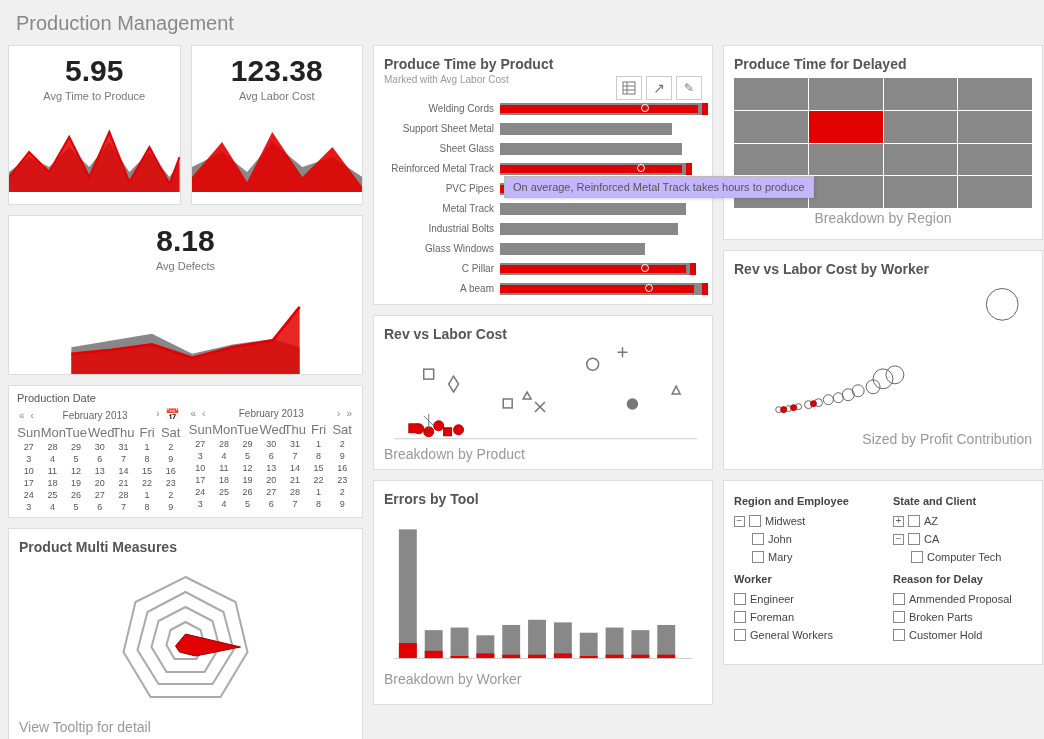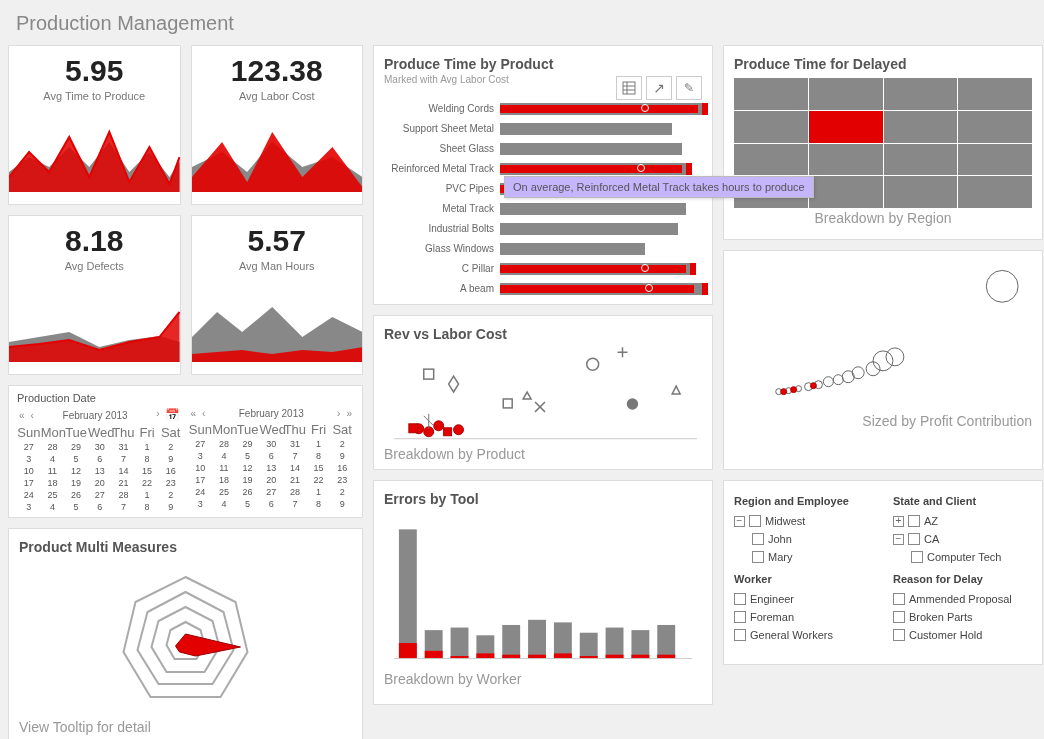--- a/index.html
+++ b/index.html
@@ -84,28 +84,20 @@
     </div>
   </div>
   <div class="kpi-row">
     <div class="kpi-card">
       <div class="kpi-val">8.18</div>
       <div class="kpi-label">Avg Defects</div>
       <svg class="spark" viewBox="0 0 170 70">
         <polygon fill="#888" points="0,50 30,45 60,40 90,55 120,48 150,44 170,50 170,70 0,70"></polygon>
         <polyline fill="none" stroke="#e30000" stroke-width="2" points="0,55 30,52 60,48 90,58 120,50 150,45 170,20"></polyline>
         <polygon fill="#e30000" opacity=".85" points="0,55 30,52 60,48 90,58 120,50 150,45 170,20 170,70 0,70"></polygon>
-      </svg>
-    </div>
-    <div class="kpi-card">
-      <div class="kpi-val">5.57</div>
-      <div class="kpi-label">Avg Man Hours</div>
-      <svg class="spark" viewBox="0 0 170 70">
-        <polygon fill="#888" points="0,45 25,20 50,40 80,15 110,45 140,25 170,40 170,70 0,70"></polygon>
-        <polygon fill="#e30000" opacity=".9" points="0,62 25,60 50,58 80,62 110,58 140,60 170,55 170,70 0,70"></polygon>
       </svg>
     </div>
   </div>
 
   <div class="cal-wrap">
     <div class="cal-head">Production Date</div>
     <div class="cals" id="cals">
           <div class="cal">
             <div class="cal-nav">
       <div class="cal-nav-btns">
@@ -471,20 +463,21 @@
           <div></div>
           <div></div>
           <div></div>
           <div></div>
           <div></div>
         </div>
     <div class="caption" style="text-align:center">Breakdown by Region</div>
   </div>
 
   <div class="card" style="height:220px">
+    <div class="card-title">Rev vs Labor Cost by Worker</div>
     <svg viewBox="0 0 300 150" style="width:100%;height:150px">
       <g fill="none" stroke="#666">
         <circle cx="270" cy="25" r="16"></circle>
         <circle cx="150" cy="100" r="10"></circle>
             <circle cx="162" cy="96" r="9"></circle>
             <circle cx="140" cy="108" r="7"></circle>
         <circle cx="125" cy="112" r="6"></circle>
             <circle cx="115" cy="116" r="6"></circle>
             <circle cx="105" cy="119" r="5"></circle>
         <circle cx="95" cy="121" r="5"></circle>

